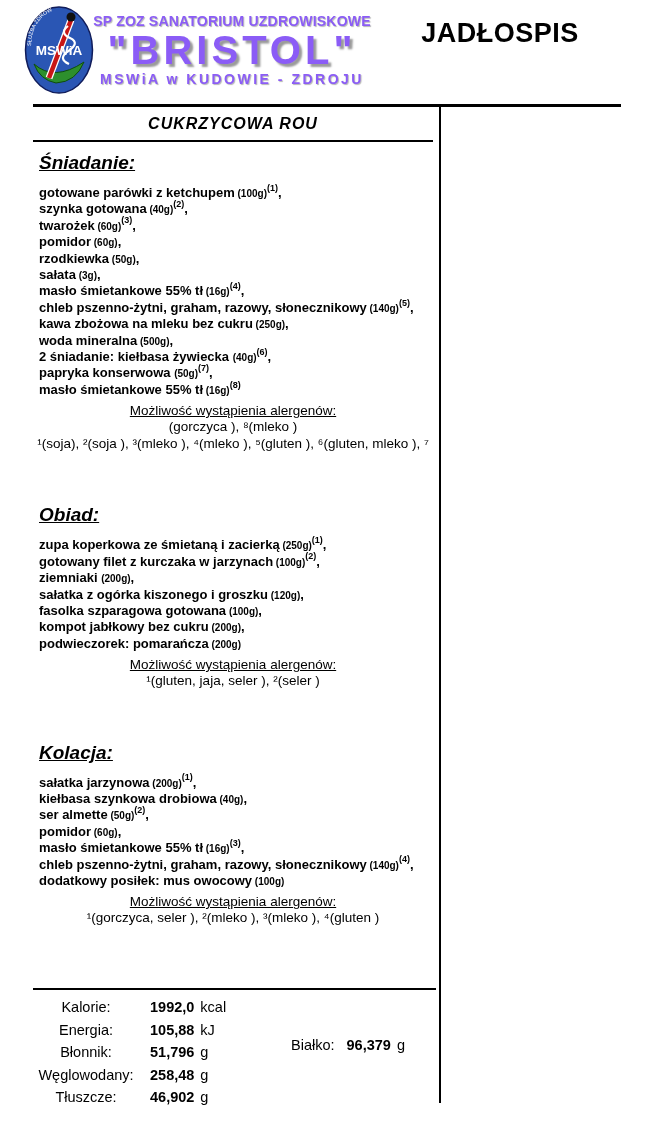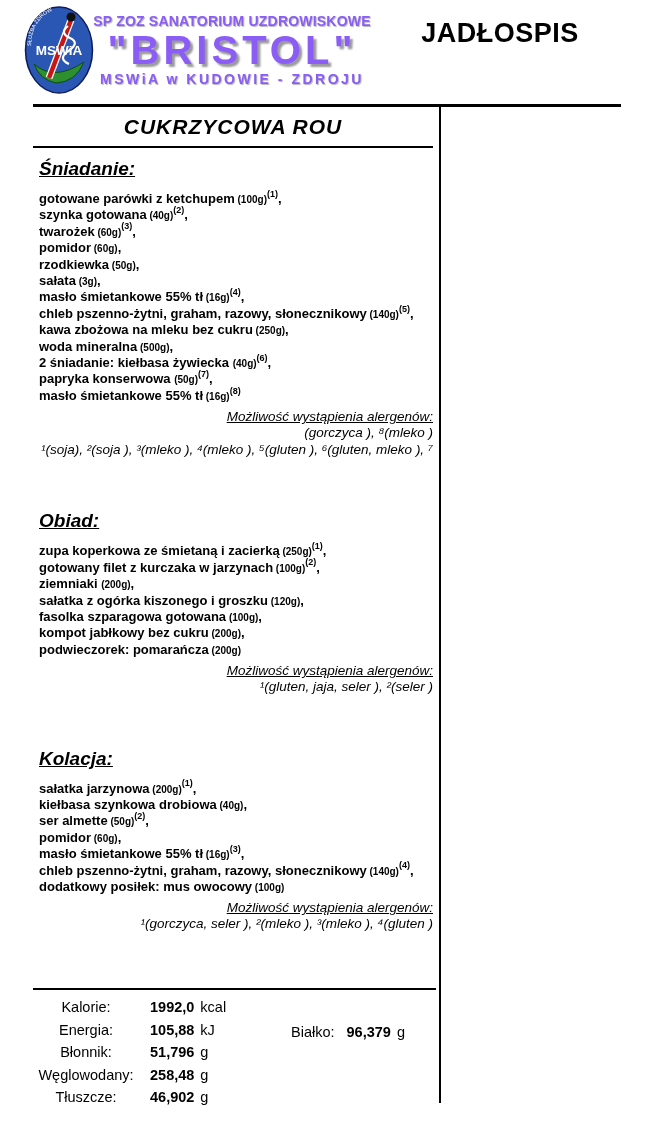--- a/index.html
+++ b/index.html
@@ -15,46 +15,46 @@
   .org-line2{font-size:14px;font-weight:bold;letter-spacing:2.5px;text-shadow:1px 1px 1px #b5b5b5;white-space:nowrap;}
   .dochead{position:absolute;left:372px;top:18px;width:256px;text-align:center;}
   .doc-title{font-size:27px;font-weight:bold;letter-spacing:.5px;}
   .doc-date{font-size:17px;font-weight:bold;margin-top:12px;white-space:nowrap;}
   
   .thick-line{position:absolute;left:33px;top:104px;width:588px;height:3px;background:#000;}
   .vline{position:absolute;left:439px;top:104px;width:2px;height:999px;background:#000;}
   
   .column{position:absolute;left:33px;top:111px;width:400px;}
   .diet-title{
-    text-align:center;font-size:21px;font-weight:bold;font-style:italic;
+    text-align:center;font-size:16px;font-weight:bold;font-style:italic;
     letter-spacing:1px;padding:4px 0 7px 0;border-bottom:2px solid #000;
   }
   .meal{margin-top:10px;}
   .meal + .meal{margin-top:52px;}
   .meal-h{
     display:inline-block;margin:0 0 0 6px;font-size:19px;font-weight:bold;
     font-style:italic;text-decoration:underline;
   }
   .items{margin-top:11px;margin-left:6px;}
   .item{font-size:13px;font-weight:bold;line-height:15.4px;white-space:nowrap;}
   .item .wt{font-size:10px;font-weight:bold;}
   .item sup{font-size:9px;font-weight:bold;line-height:0;position:relative;top:-1px;}
-  .allerg{text-align:right;margin-top:3px;font-style:italic;}
+  .allerg{text-align:center;margin-top:3px;}
   .allerg-h{display:inline-block;font-size:13.5px;text-decoration:underline;}
   .allerg-l{font-size:13.5px;line-height:16.5px;}
   
   .nutrition{
     position:absolute;left:33px;top:988px;width:403px;
     border-top:2px solid #000;padding-top:9px;
   }
   .nrow{position:relative;display:flex;align-items:baseline;font-size:14.5px;margin-bottom:6.5px;}
   .nlabel{width:106px;text-align:center;flex:none;}
   .nval{font-weight:bold;margin-left:11px;}
   .nunit{margin-left:6px;}
-  .nextra{position:absolute;left:258px;top:2px;display:flex;align-items:baseline;}
+  .nextra{position:absolute;left:258px;top:15px;display:flex;align-items:baseline;}
   .nextra .nlabel{width:auto;}
   .nextra .nval{margin-left:12px;}
 </style>
 </head>
 <body>
 
 <div class="page">
 
   <div>
     <svg class="logo" viewBox="0 0 70 88" aria-hidden="true">

